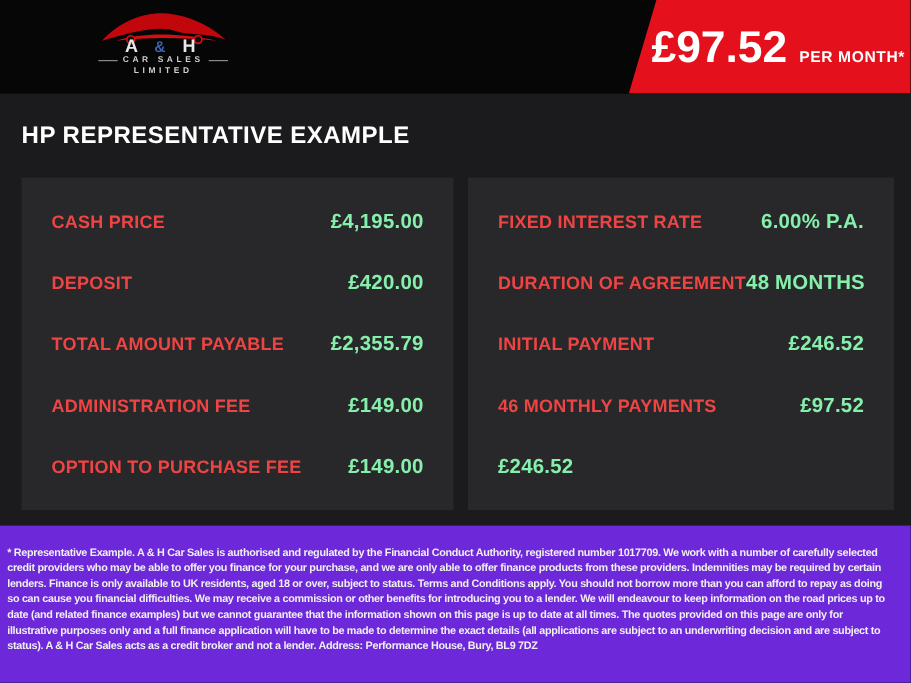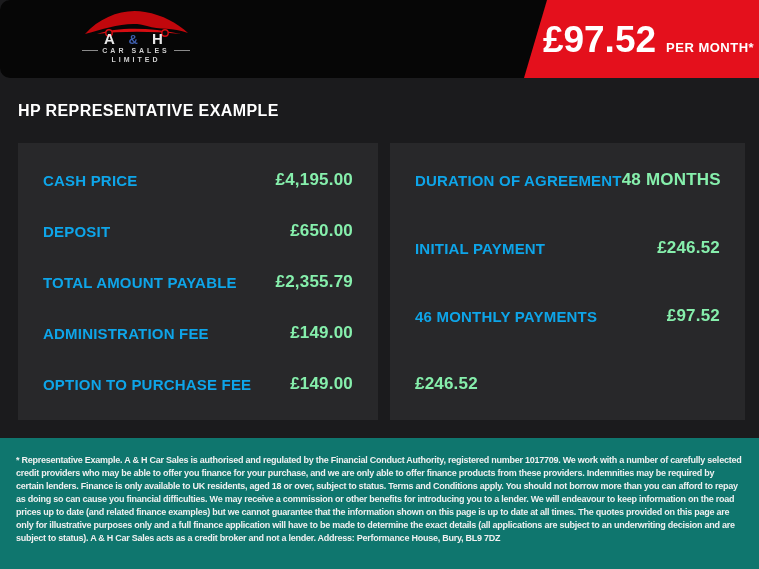--- a/index.html
+++ b/index.html
@@ -10,21 +10,20 @@
     overflow:hidden;
     position:relative;
   }
 
   
   .header {
     position:relative;
     height:78px;
     background:#060606;
     width:100%;
-    border-radius:10px;
   }
   .logo {
     position:absolute;
     left:78px; top:4px;
     width:116px;
     display:flex; flex-direction:column; align-items:center;
   }
   .logo-car { width:110px; height:34px; display:block; }
   .logo-name {
     margin-top:-8px;
@@ -59,21 +58,21 @@
     letter-spacing:0px; line-height:1;
   }
   .price-suffix {
     color:#ffffff; font-size:13px; font-weight:bold;
     letter-spacing:0.5px; margin-left:10px;
   }
 
   
   .page-title {
     color:#ffffff;
-    font-size:16px; font-weight:bold;
+    font-size:20px; font-weight:bold;
     letter-spacing:0.4px;
     margin:24px 0 16px 18px;
   }
 
   
   .panels {
     display:flex;
     gap:12px;
     margin:23px 14px 0 18px;
   }
@@ -84,35 +83,35 @@
     display:flex; flex-direction:column;
     justify-content:space-between;
   }
   .panel-left  { width:360px; }
   .panel-right { width:355px; }
   .frow {
     display:flex; justify-content:space-between; align-items:center;
     height:36px;
   }
   .frow .flabel {
-    color:#0ea5e9; font-size:15px; font-weight:bold;
+    color:#ef4444; font-size:15px; font-weight:bold;
     letter-spacing:0.2px; white-space:nowrap;
   }
   .frow .fvalue {
     color:#86efac; font-size:17px; font-weight:bold;
     letter-spacing:0.2px; white-space:nowrap;
   }
 
   
   .footer {
     position:absolute;
     left:0; bottom:0;
     width:100%; height:131px;
-    background:#0f766e;
-    padding:16px 16px 0 16px;
+    background:#6d28d9;
+    padding:16px 16px 0 6px;
   }
   .disclaimer {
     color:#f0f0f0;
     font-size:9px; font-weight:bold;
     letter-spacing:-0.25px;
     line-height:1.45;
     max-width:733px;
   }
 </style>
 </head>
@@ -148,37 +147,41 @@
 
 <div class="panels">
 
   <div class="panel panel-left">
     <div class="frow">
       <span class="flabel">CASH PRICE</span>
       <span class="fvalue">£4,195.00</span>
     </div>
     <div class="frow">
       <span class="flabel">DEPOSIT</span>
-      <span class="fvalue">£650.00</span>
+      <span class="fvalue">£420.00</span>
     </div>
     <div class="frow">
       <span class="flabel">TOTAL AMOUNT PAYABLE</span>
       <span class="fvalue">£2,355.79</span>
     </div>
     <div class="frow">
       <span class="flabel">ADMINISTRATION FEE</span>
       <span class="fvalue">£149.00</span>
     </div>
     <div class="frow">
       <span class="flabel">OPTION TO PURCHASE FEE</span>
       <span class="fvalue">£149.00</span>
     </div>
   </div>
 
   <div class="panel panel-right">
+    <div class="frow">
+      <span class="flabel">FIXED INTEREST RATE</span>
+      <span class="fvalue">6.00% P.A.</span>
+    </div>
     <div class="frow">
       <span class="flabel">DURATION OF AGREEMENT</span>
       <span class="fvalue">48 MONTHS</span>
     </div>
     <div class="frow">
       <span class="flabel">INITIAL PAYMENT</span>
       <span class="fvalue">£246.52</span>
     </div>
     <div class="frow">
       <span class="flabel">46 MONTHLY PAYMENTS</span>

